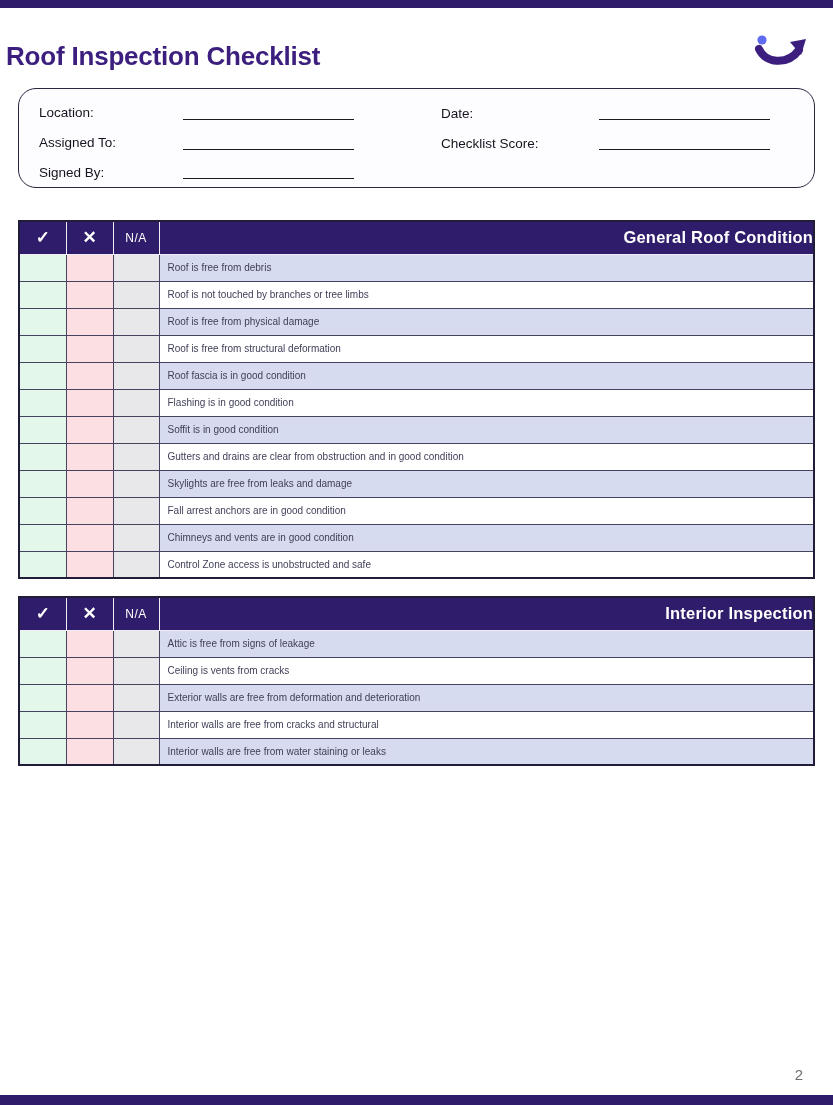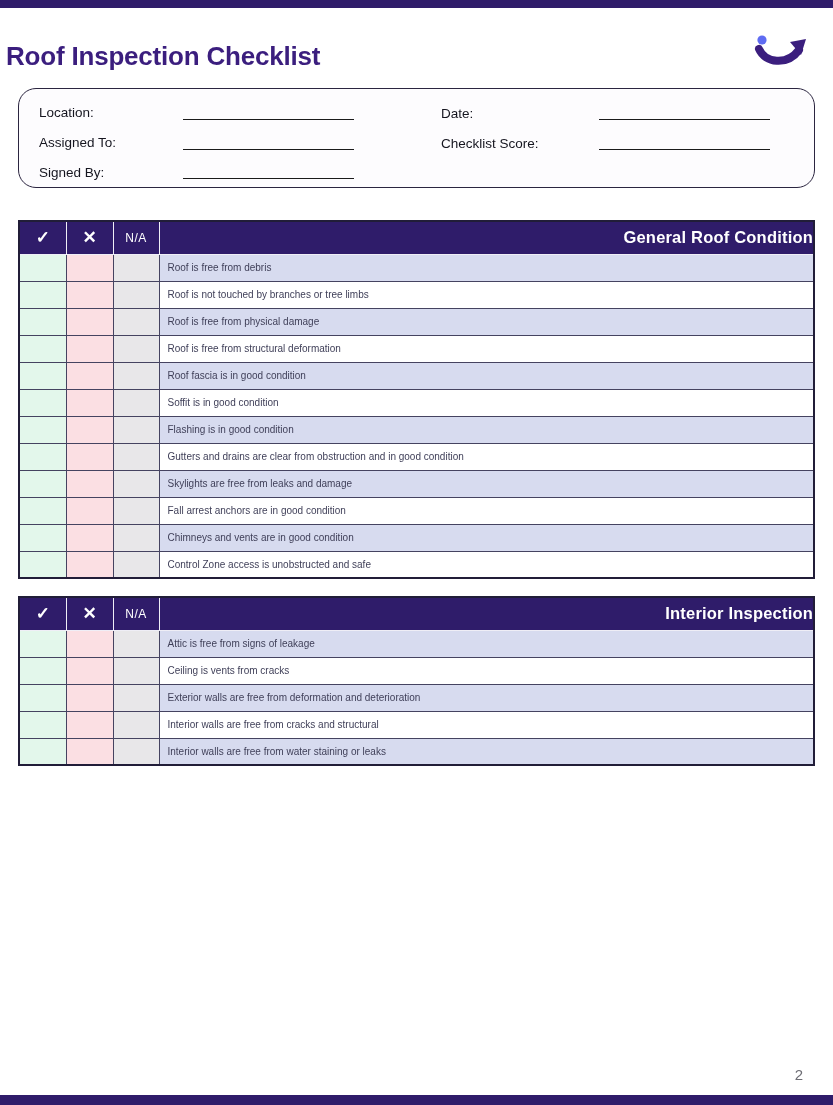--- a/index.html
+++ b/index.html
@@ -211,28 +211,28 @@
     <td class="cell-check"></td>
     <td class="cell-cross"></td>
     <td class="cell-na"></td>
     <td class="cell-item">Roof fascia is in good condition</td>
   </tr>
 
   <tr>
     <td class="cell-check"></td>
     <td class="cell-cross"></td>
     <td class="cell-na"></td>
+    <td class="cell-item">Flashing is in good condition</td>
+  </tr>
+
+  <tr>
+    <td class="cell-check"></td>
+    <td class="cell-cross"></td>
+    <td class="cell-na"></td>
     <td class="cell-item">Soffit is in good condition</td>
-  </tr>
-
-  <tr>
-    <td class="cell-check"></td>
-    <td class="cell-cross"></td>
-    <td class="cell-na"></td>
-    <td class="cell-item">Flashing is in good condition</td>
   </tr>
 
   <tr>
     <td class="cell-check"></td>
     <td class="cell-cross"></td>
     <td class="cell-na"></td>
     <td class="cell-item">Gutters and drains are clear from obstruction and in good condition</td>
   </tr>
 
   <tr>

